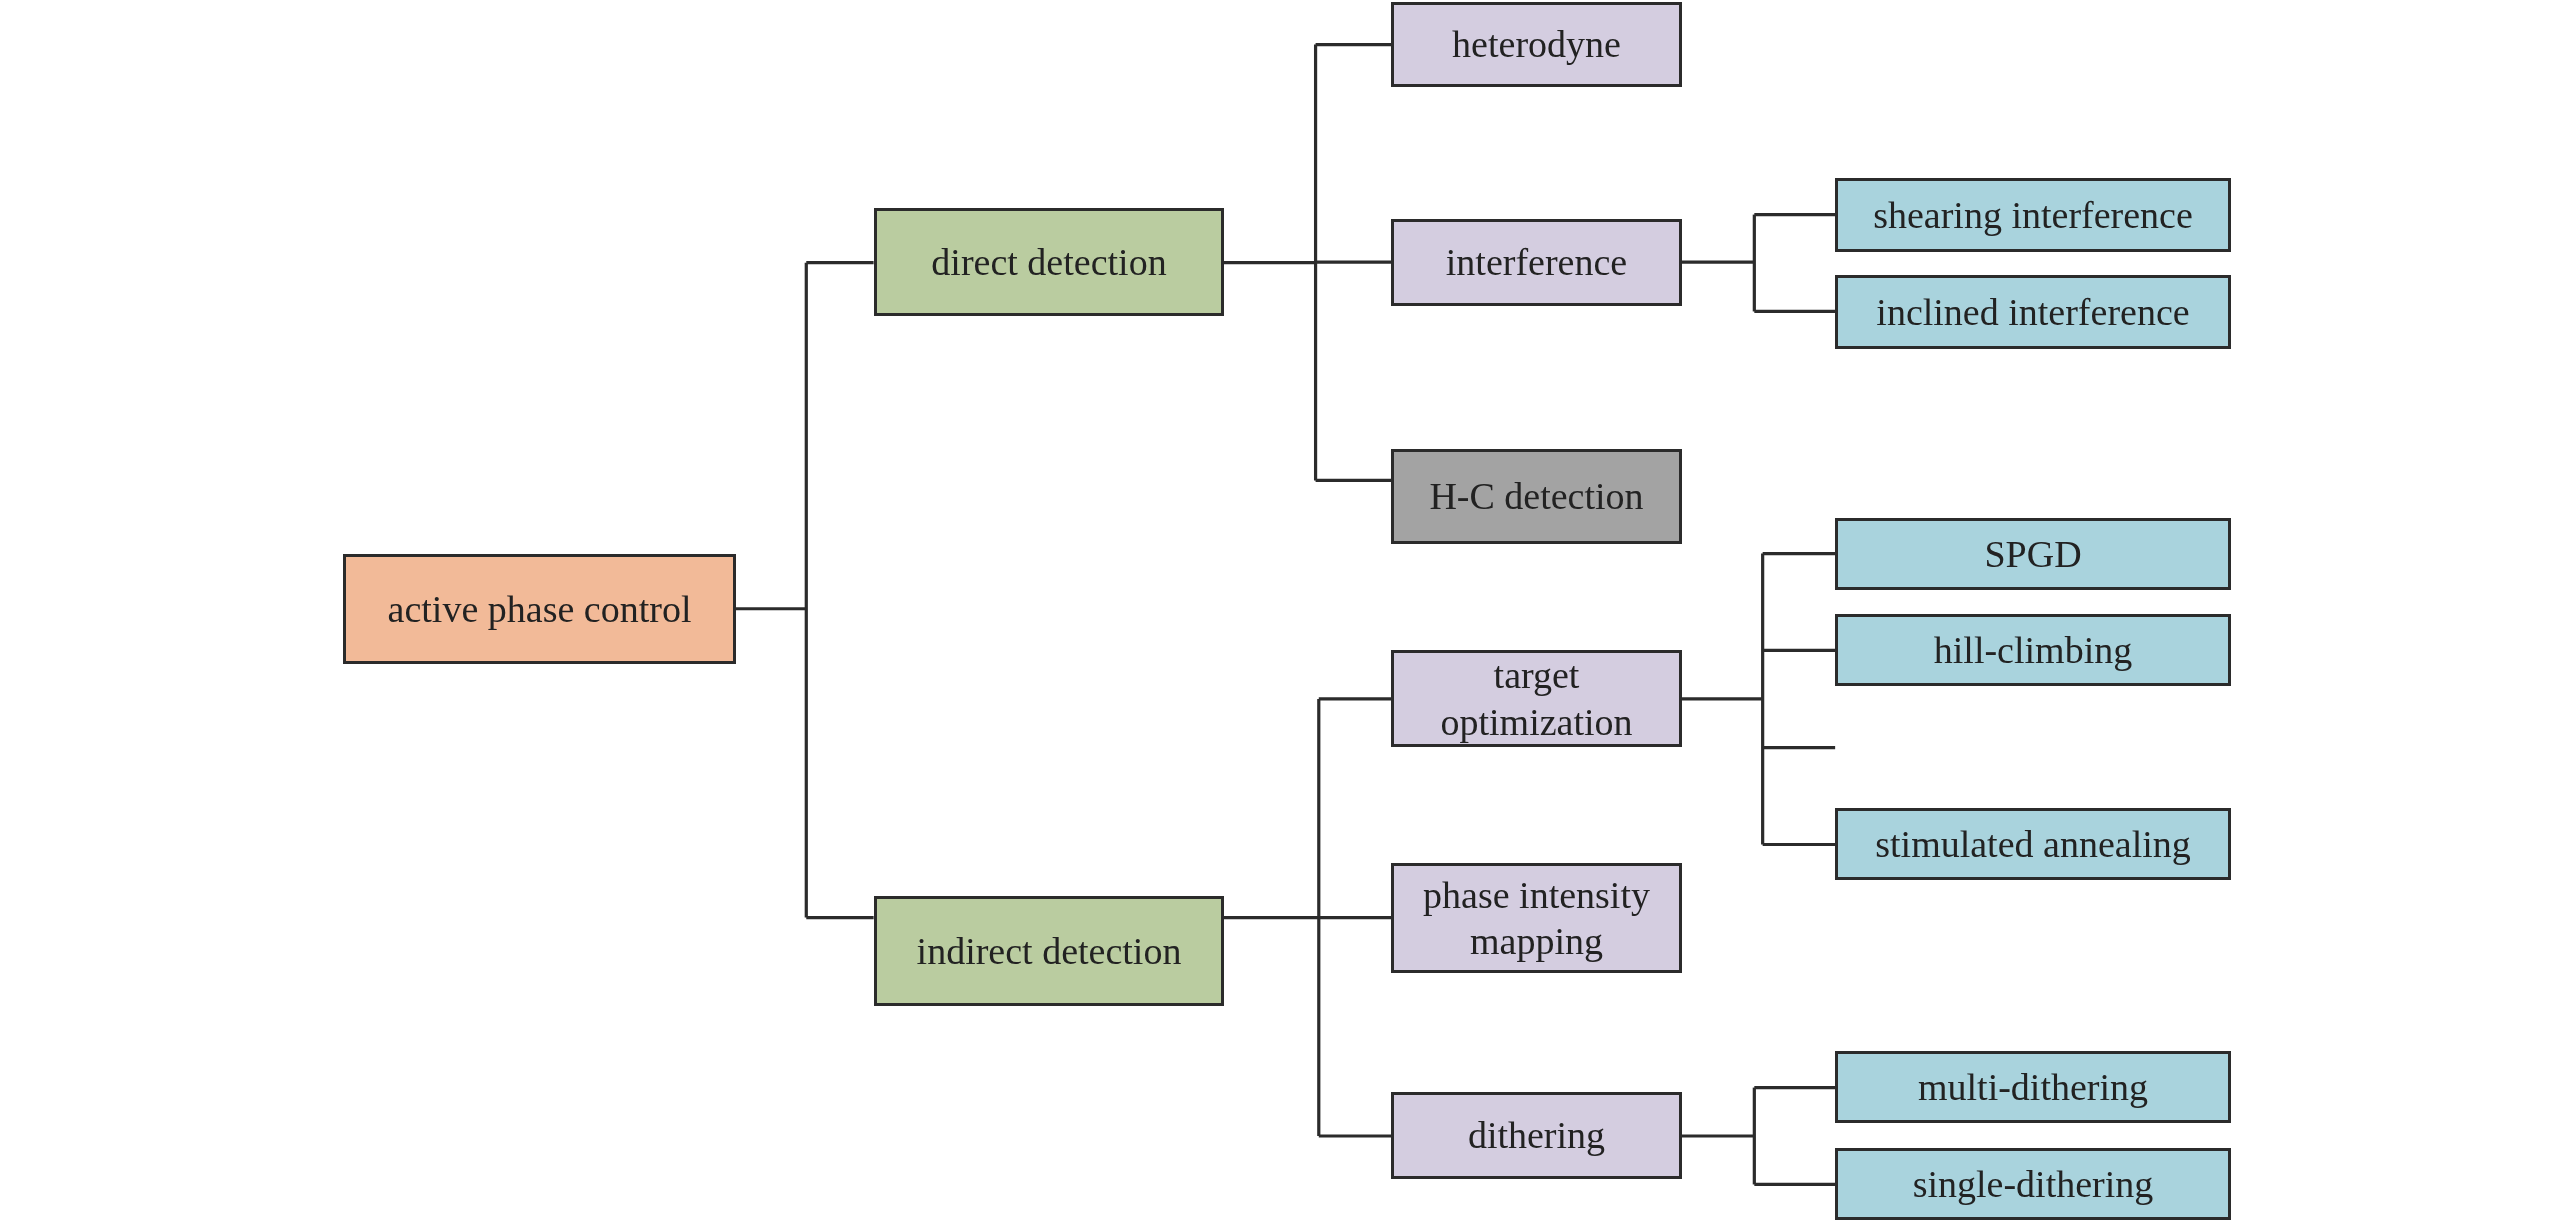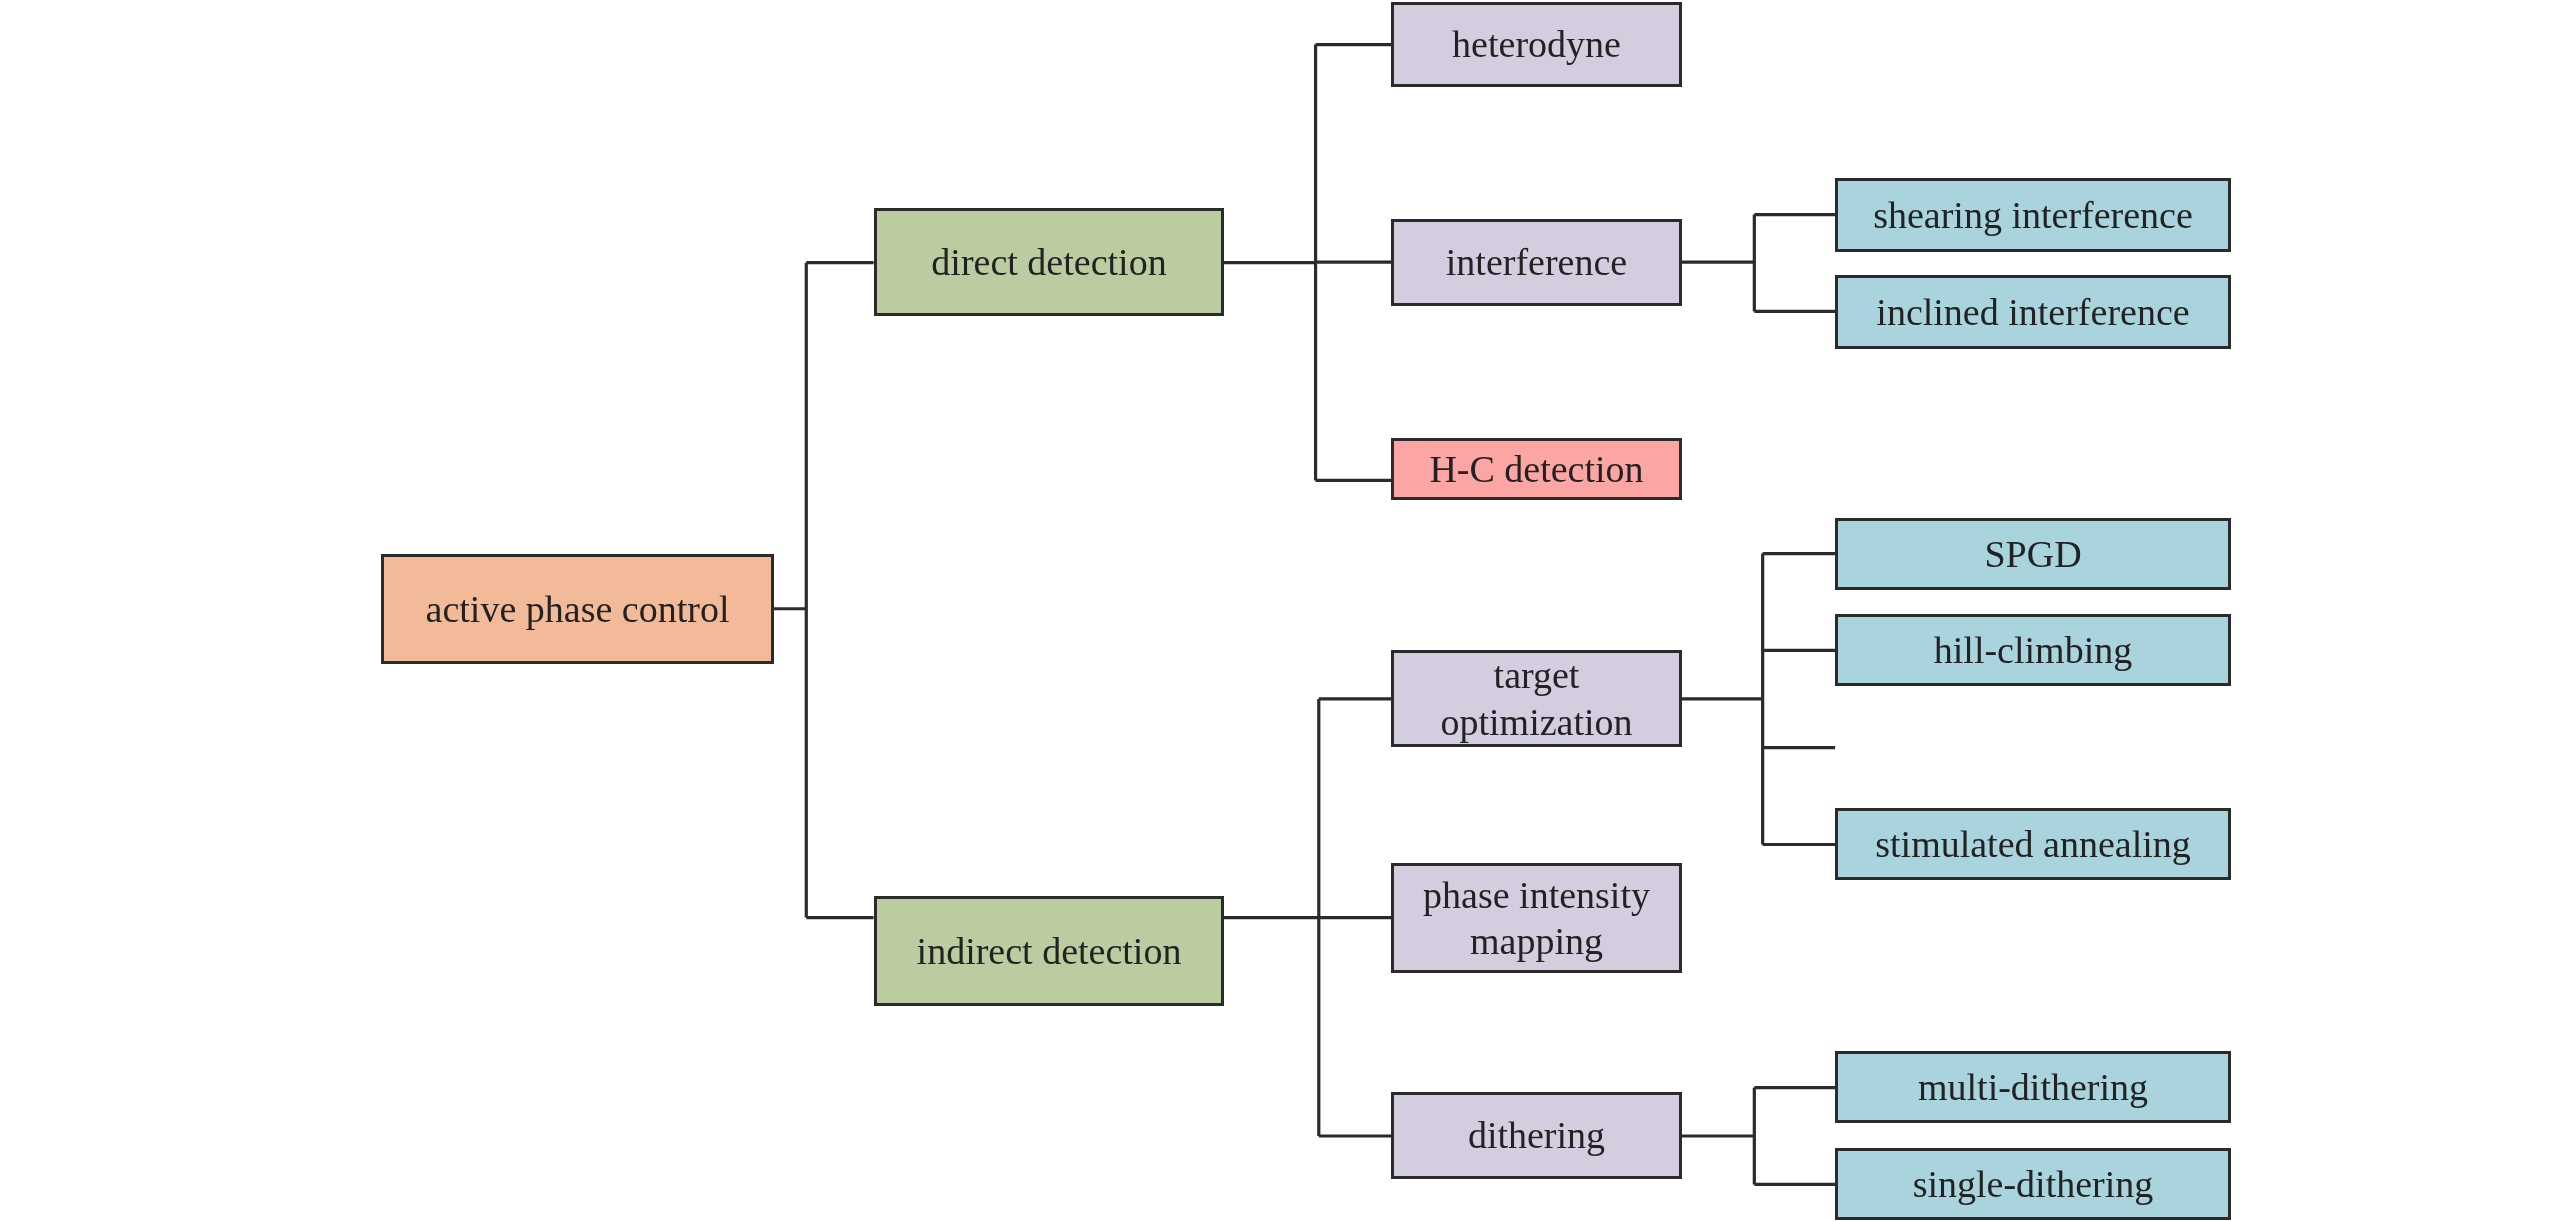--- a/index.html
+++ b/index.html
@@ -40,28 +40,28 @@
       <line x1="2748" y1="863" x2="2861" y2="863" stroke="#2b2b2b" stroke-width="5"></line>
       <line x1="2748" y1="1014" x2="2861" y2="1014" stroke="#2b2b2b" stroke-width="5"></line>
       <line x1="2748" y1="1165.5" x2="2861" y2="1165.5" stroke="#2b2b2b" stroke-width="5"></line>
       <line x1="2748" y1="1316.5" x2="2861" y2="1316.5" stroke="#2b2b2b" stroke-width="5"></line>
       <line x1="2622" y1="1771" x2="2735" y2="1771" stroke="#2b2b2b" stroke-width="5"></line>
       <line x1="2735" y1="1695.5" x2="2735" y2="1846.5" stroke="#2b2b2b" stroke-width="5"></line>
       <line x1="2735" y1="1695.5" x2="2861" y2="1695.5" stroke="#2b2b2b" stroke-width="5"></line>
       <line x1="2735" y1="1846.5" x2="2861" y2="1846.5" stroke="#2b2b2b" stroke-width="5"></line>
     </svg>
 
-  <div class="node" id="n-root" style="left: 343px; top: 554px; width: 393px; height: 110px; background: rgb(242, 186, 152); margin-left: 38px;">active phase control</div>
+  <div class="node" id="n-root" style="left: 343px; top: 554px; width: 393px; height: 110px; background: rgb(242, 186, 152);">active phase control</div>
 
   <div class="node" id="n-direct" style="left: 874px; top: 208px; width: 350px; height: 108px; background: rgb(186, 204, 160);">direct detection</div>
   <div class="node" id="n-indirect" style="left: 874px; top: 863px; width: 350px; height: 110px; background: rgb(186, 204, 160); margin-top: 33px;">indirect detection</div>
 
   <div class="node" id="n-heterodyne" style="left: 1391px; top: 1.9px; width: 291px; height: 85px; background: rgb(212, 205, 224);">heterodyne</div>
   <div class="node" id="n-interference" style="left: 1391px; top: 219px; width: 291px; height: 87px; background: rgb(212, 205, 224);">interference</div>
-  <div class="node" id="n-hc" style="left: 1391px; top: 438px; width: 291px; height: 62px; background: #fca5a5;">H-C detection</div>
+  <div class="node" id="n-hc" style="left: 1391px; top: 449px; width: 291px; height: 95px; background: #a3a3a3;">H-C detection</div>
   <div class="node" id="n-target" style="left: 1391px; top: 650px; width: 291px; height: 97px; background: rgb(212, 205, 224);">target
 optimization</div>
   <div class="node" id="n-pim" style="left: 1391px; top: 863px; width: 291px; height: 110px; background: rgb(212, 205, 224);">phase intensity
 mapping</div>
   <div class="node" id="n-dithering" style="left: 1391px; top: 1092px; width: 291px; height: 87px; background: rgb(212, 205, 224);">dithering</div>
 
   <div class="node" id="n-shearing" style="left: 1835px; top: 178px; width: 396px; height: 74px; background: rgb(169, 211, 221);">shearing interference</div>
   <div class="node" id="n-inclined" style="left: 1835px; top: 275px; width: 396px; height: 74px; background: rgb(169, 211, 221);">inclined interference</div>
   <div class="node" id="n-hill" style="left: 1835px; top: 614px; width: 396px; height: 72px; background: rgb(169, 211, 221);">hill-climbing</div>
   <div class="node" id="n-spgd" style="left: 1835px; top: 518px; width: 396px; height: 72px; background: rgb(169, 211, 221);">SPGD</div>

